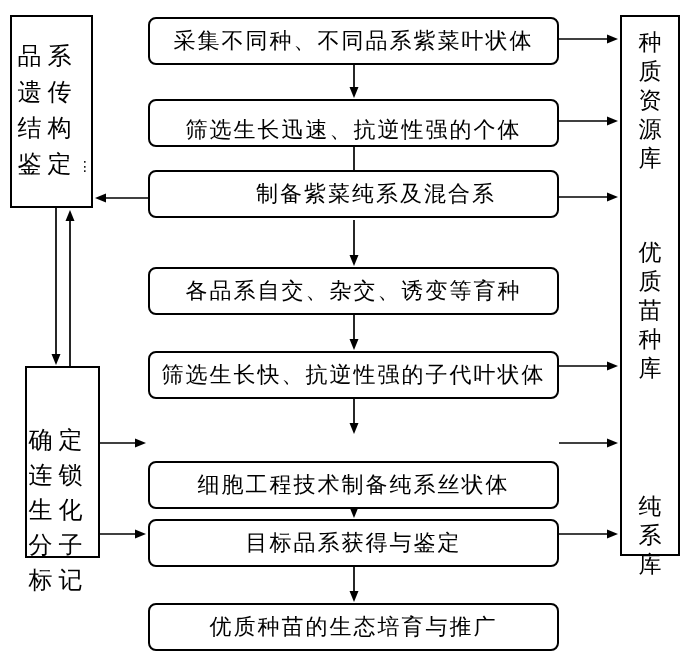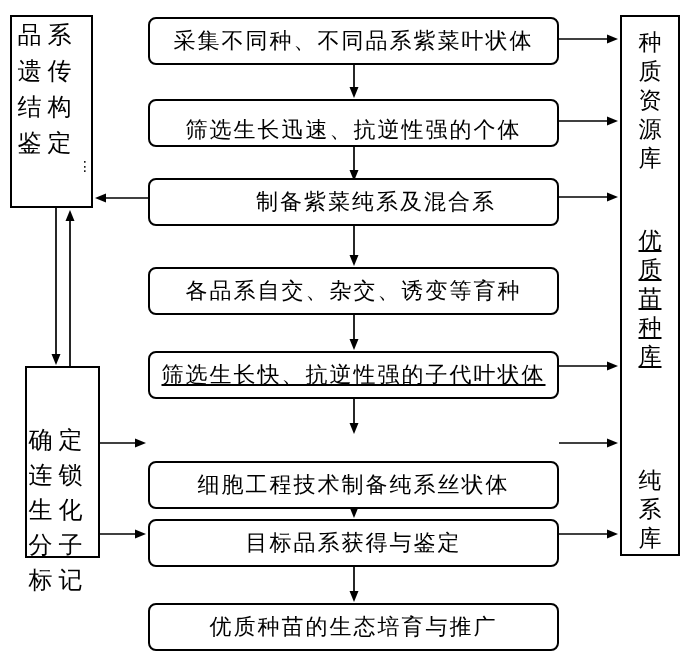--- a/index.html
+++ b/index.html
@@ -110,52 +110,52 @@
       <line class="ln" x1="100" y1="443" x2="136" y2="443"></line>
         <polygon class="hd" points="135,438.5 135,447.5 146,443"></polygon>
     </g>
     <g>
       <line class="ln" x1="100" y1="534" x2="136" y2="534"></line>
         <polygon class="hd" points="135,529.5 135,538.5 146,534"></polygon>
     </g>
   </svg>
 
   <div class="box" style="left:10px;top:15px;width:83px;height:193px;">
-    <div class="vbox-text" style="padding-top:0;">品系遗传结构鉴定</div>
+    <div class="vbox-text" style="padding-top:21px;">品系遗传结构鉴定</div>
     <span class="ellipsis-mark">⋮</span>
   </div>
 
   <div class="box" style="left:25px;top:366px;width:75px;height:192px;">
     <div class="vbox-text" style="padding-top:10px;line-height:35px;margin-top:44px;">确定连锁生化分子标记</div>
   </div>
 
   <div class="box step" style="top:17px;">
     <span>采集不同种、不同品系紫菜叶状体</span>
   </div>
   <div class="box step" style="top:99px;align-items:flex-end;">
     <span>筛选生长迅速、抗逆性强的个体</span>
   </div>
-  <div class="box step" style="top:178px;padding-left:45px;">
+  <div class="box step" style="top:170px;padding-left:45px;">
     <span>制备紫菜纯系及混合系</span>
   </div>
   <div class="box step" style="top:267px;">
     <span>各品系自交、杂交、诱变等育种</span>
   </div>
-  <div class="box step" style="top:351px;text-decoration:underline;">
+  <div class="box step" style="top:351px;">
     <span>筛选生长快、抗逆性强的子代叶状体</span>
   </div>
   <div class="box step" style="top:435px;margin-top:26px;">
     <span>细胞工程技术制备纯系丝状体</span>
   </div>
   <div class="box step" style="top:519px;">
     <span>目标品系获得与鉴定</span>
   </div>
   <div class="box step" style="top:603px;">
     <span>优质种苗的生态培育与推广</span>
   </div>
 
   <div class="box" style="left:620px;top:15px;width:60px;height:541px;">
     <div class="vlabel" style="top:11px;">种质资源库</div>
-    <div class="vlabel" style="top:209px;text-decoration:underline;">优质苗种库</div>
-    <div class="vlabel" style="top:449px;">纯系库</div>
+    <div class="vlabel" style="top:221px;">优质苗种库</div>
+    <div class="vlabel" style="top:475px;">纯系库</div>
   </div>
 
 </div>
 
 </body></html>

